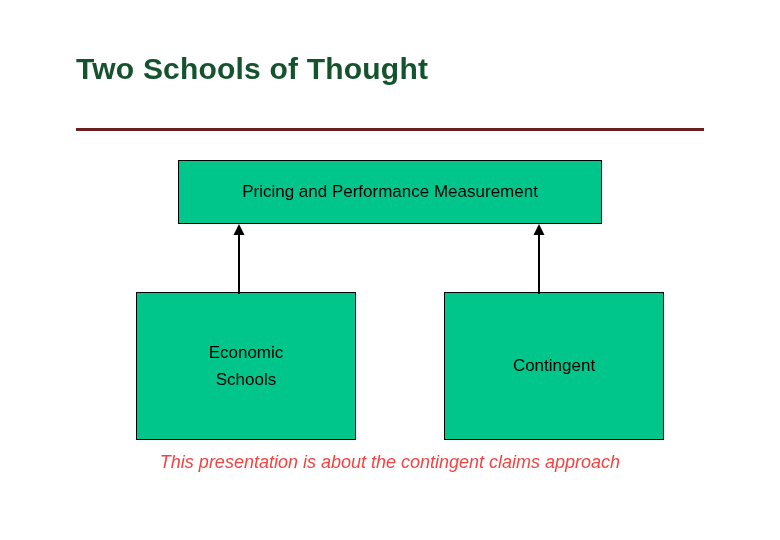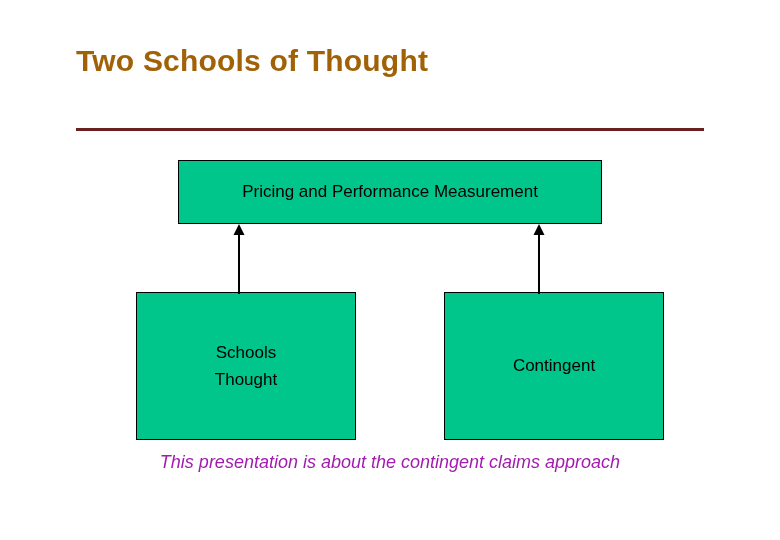--- a/index.html
+++ b/index.html
@@ -17,24 +17,24 @@
   #slide {
     position: absolute;
     left: 0; top: 0;
     width: 780px;
     height: 540px;
     background: #ffffff;
   }
   #title {
     position: absolute;
     left: 76px;
-    top: 44px;
+    top: 52px;
     font-size: 30px;
     font-weight: bold;
-    color: #a16207;
+    color: #14532d;
     letter-spacing: 0.2px;
     white-space: nowrap;
   }
   #title-rule {
     position: absolute;
     left: 76px;
     top: 128px;
     width: 628px;
     height: 3px;
     background: #6b2020;
@@ -91,40 +91,40 @@
     height: 70px;
   }
   #caption {
     position: absolute;
     left: 0;
     top: 452px;
     width: 780px;
     text-align: center;
     font-size: 18px;
     font-style: italic;
-    color: #a21caf;
+    color: #ef4444;
   }
 </style>
 </head>
 <body>
 
 <div id="slide">
 
   <div id="title">Two Schools of Thought</div>
 
   <div id="title-rule"></div>
 
   <div class="box" id="box-top">
     <span class="box-label">Pricing and Performance Measurement</span>
   </div>
 
   <div class="box" id="box-left">
     <div>
+      <div>Economic</div>
       <div>Schools</div>
-      <div>Thought</div>
     </div>
   </div>
 
   <div class="box" id="box-right">
     <div>
       <div>Contingent</div>
     </div>
   </div>
 
   <svg class="arrow" id="arrow-left" viewBox="0 0 14 70">

